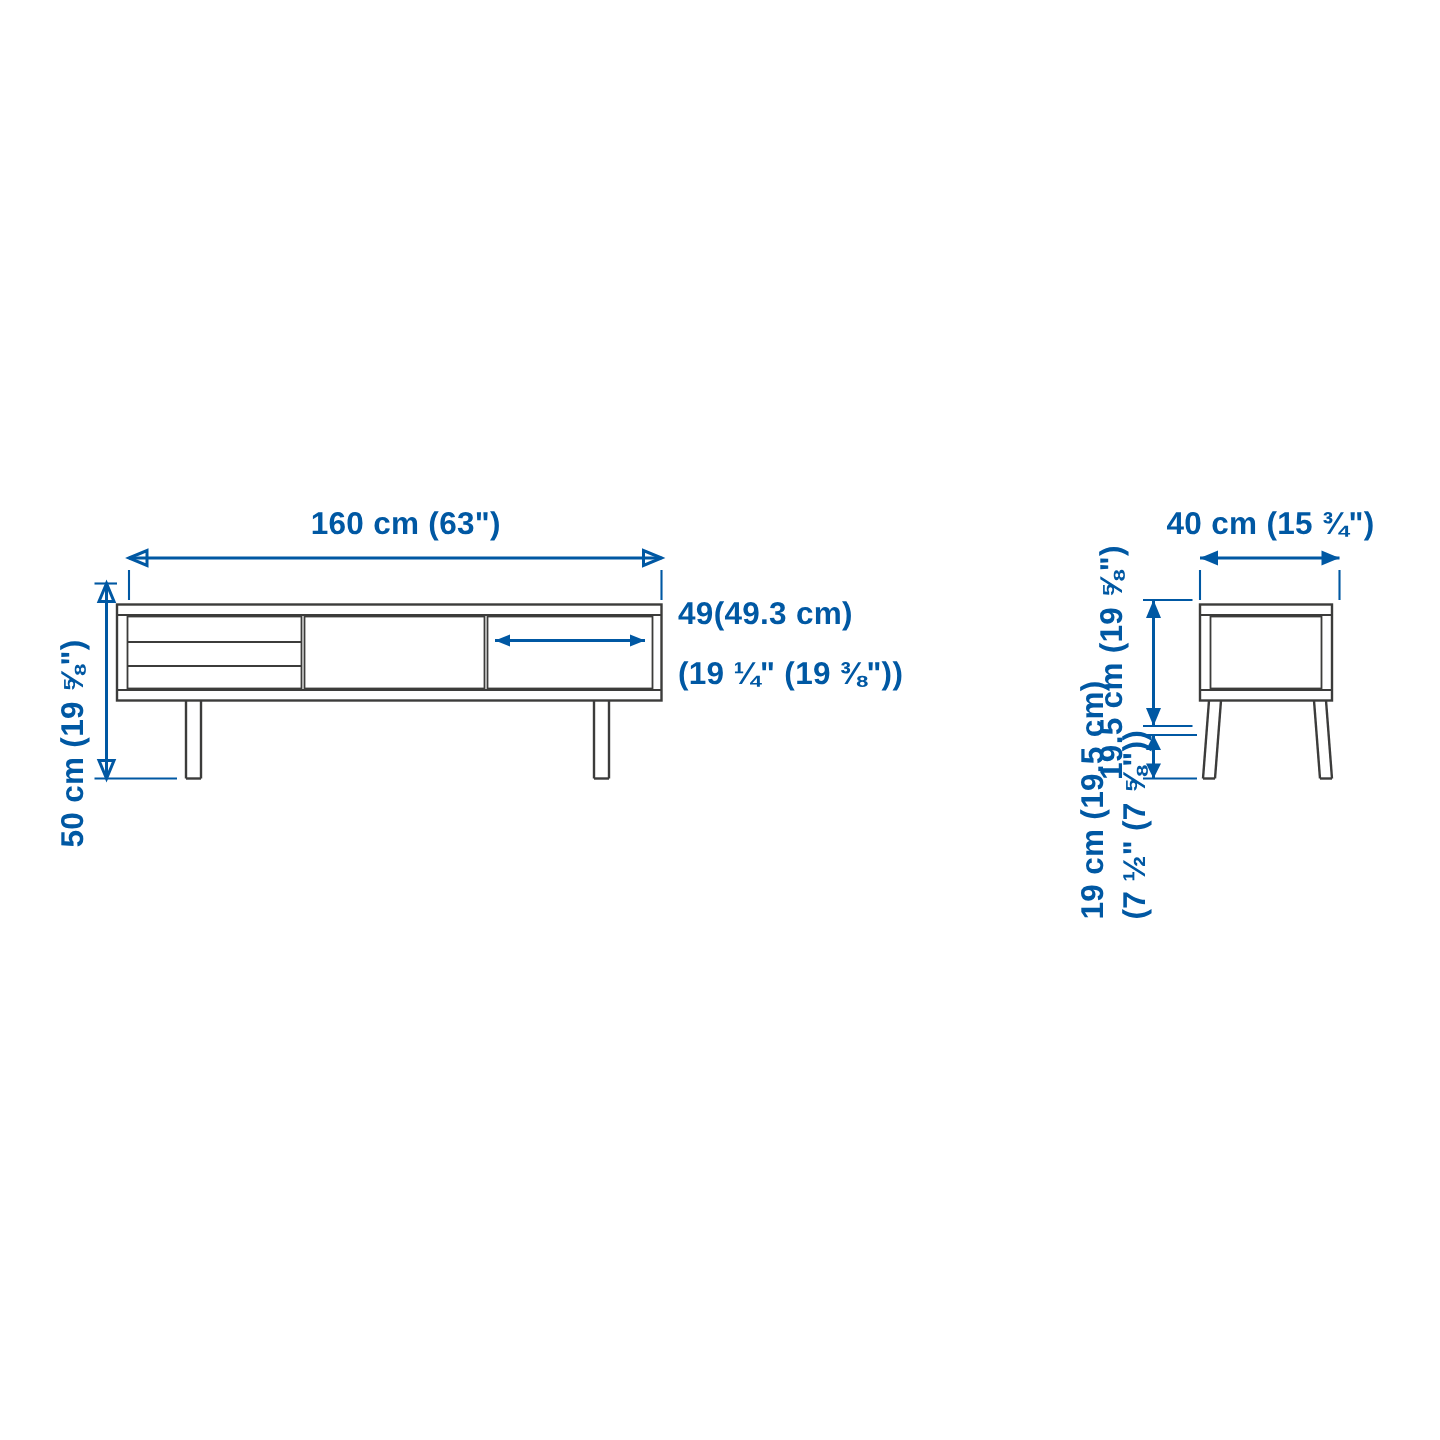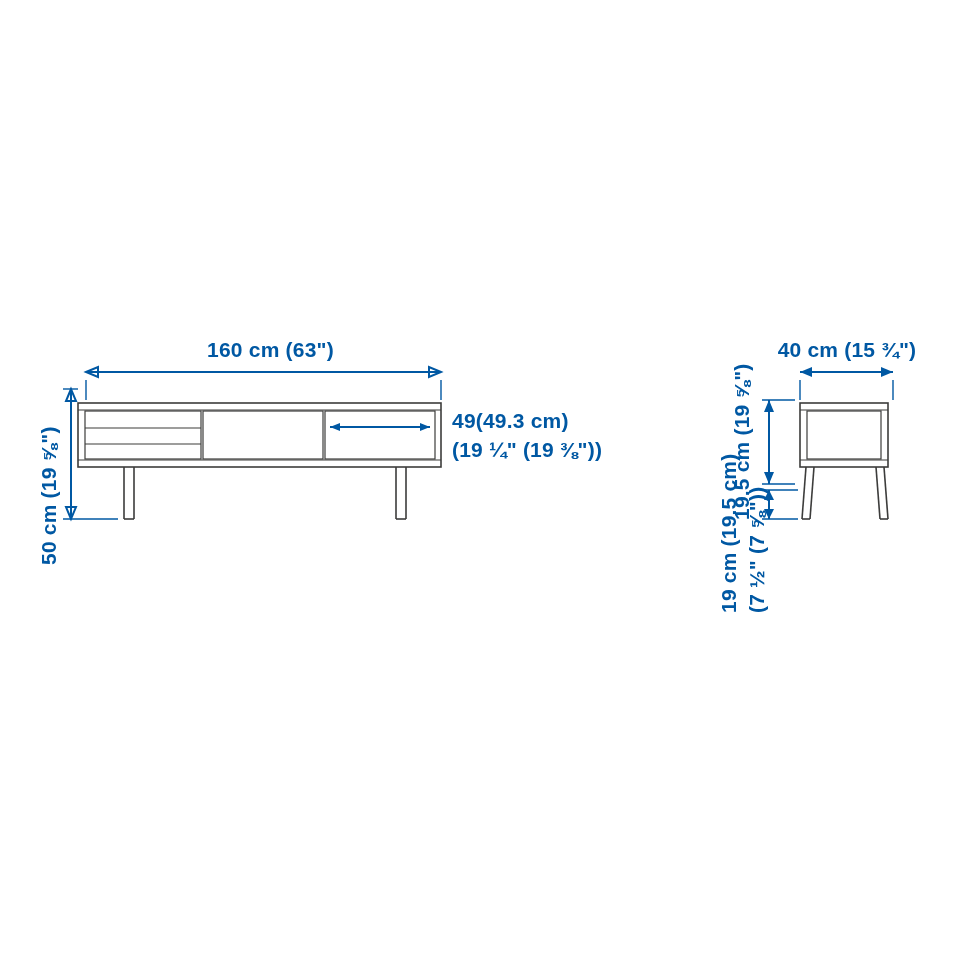--- a/index.html
+++ b/index.html
@@ -145,21 +145,21 @@
       <path d="M769 519 L764 509 L774 509 Z" fill="#0058a3"></path>
       <line class="ext-line" x1="762" y1="490" x2="798" y2="490"></line>
       <line class="ext-line" x1="762" y1="519" x2="798" y2="519"></line>
     </g>
   </svg>
 
   <div class="dim-label center" style="left:178px; top:337px; width:185px;">160 cm (63")</div>
 
   <div class="dim-label vertical" style="left:36px; top:565px;">50 cm (19 ⅝")</div>
 
-  <div class="dim-label" style="left:452px; top:408px;">49(49.3 cm)</div>
+  <div class="dim-label" style="left:452px; top:397px;">49(49.3 cm)</div>
 
   <div class="dim-label" style="left:452px; top:437px;">(19 ¼" (19 ⅜"))</div>
 
   <div class="dim-label center" style="left:748px; top:337px; width:198px;">40 cm (15 ¾")</div>
 
   <div class="dim-label vertical" style="left:729px; top:520px;">19.5 cm (19 ⅝")</div>
 
   <div class="dim-label vertical" style="left:716px; top:613px;">19 cm (19.5 cm)</div>
 
   <div class="dim-label vertical" style="left:744px; top:613px;">(7 ½" (7 ⅝"))</div>

